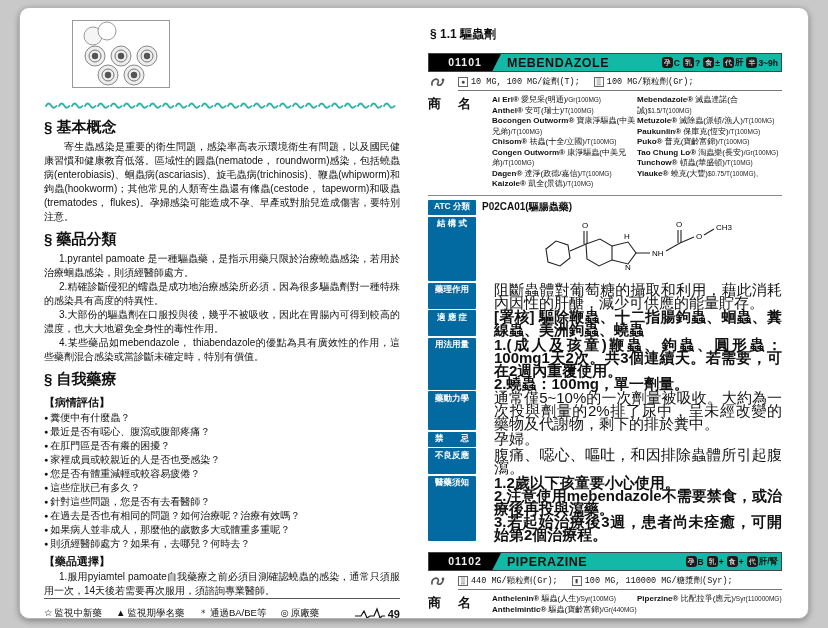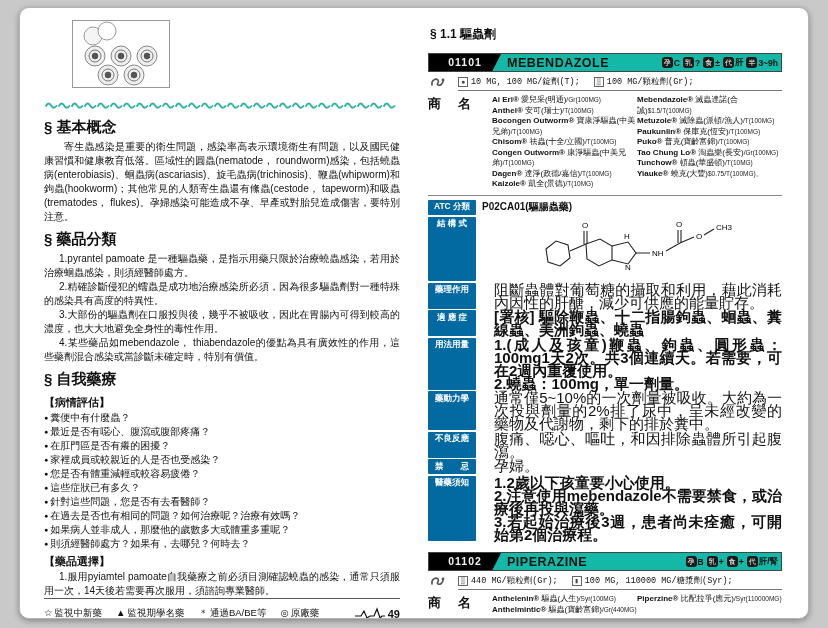--- a/index.html
+++ b/index.html
@@ -307,27 +307,27 @@
             <div class="sec-text bold">1.(成人及孩童)鞭蟲、鉤蟲、圓形蟲：100mg1天2次。共3個連續天。若需要，可在2週內重覆使用。
 2.蟯蟲：100mg，單一劑量。</div>
           </div>
 
           <div class="sec-row">
             <span class="badge">藥動力學</span>
             <div class="sec-text">通常僅5~10%的一次劑量被吸收。大約為一次投與劑量的2%排了尿中，呈未經改變的藥物及代謝物，剩下的排於糞中。</div>
           </div>
 
           <div class="sec-row">
+            <span class="badge">禁　　忌</span>
+            <div class="sec-text">孕婦。</div>
+          </div>
+
+          <div class="sec-row">
             <span class="badge">不良反應</span>
             <div class="sec-text">腹痛、噁心、嘔吐，和因排除蟲體所引起腹瀉。</div>
-          </div>
-
-          <div class="sec-row">
-            <span class="badge">禁　　忌</span>
-            <div class="sec-text">孕婦。</div>
           </div>
 
           <div class="sec-row">
             <span class="badge">醫藥須知</span>
             <div class="sec-text bold">1.2歲以下孩童要小心使用。
 2.注意使用mebendazole不需要禁食，或治療後再投與瀉藥。
 3.若起始治療後3週，患者尚未痊癒，可開始第2個治療程。</div>
           </div>
         </div>
     </div>

